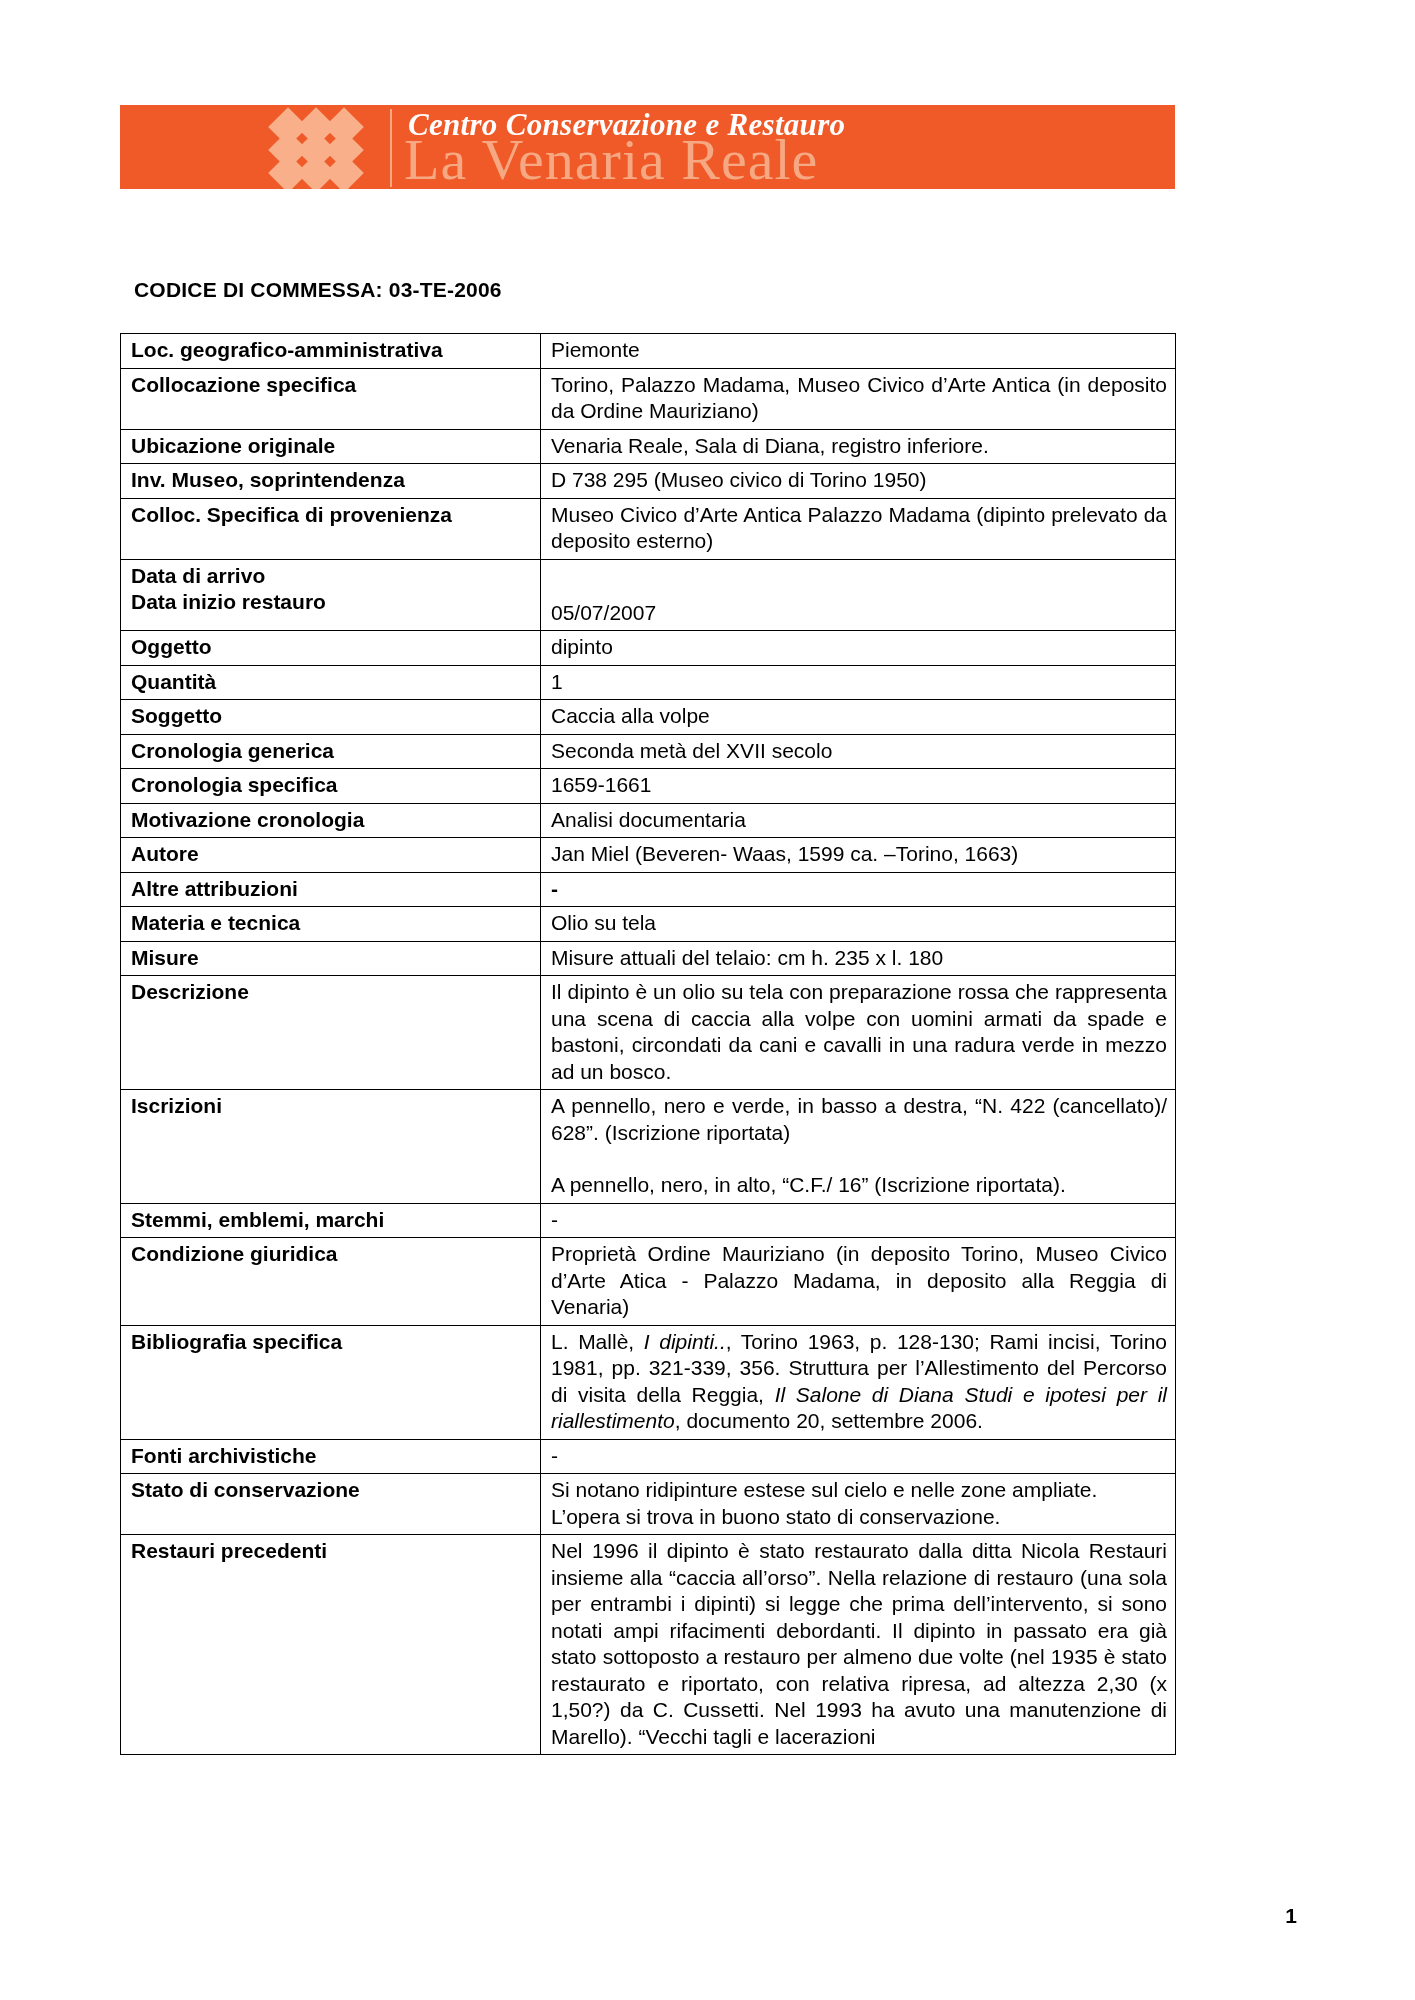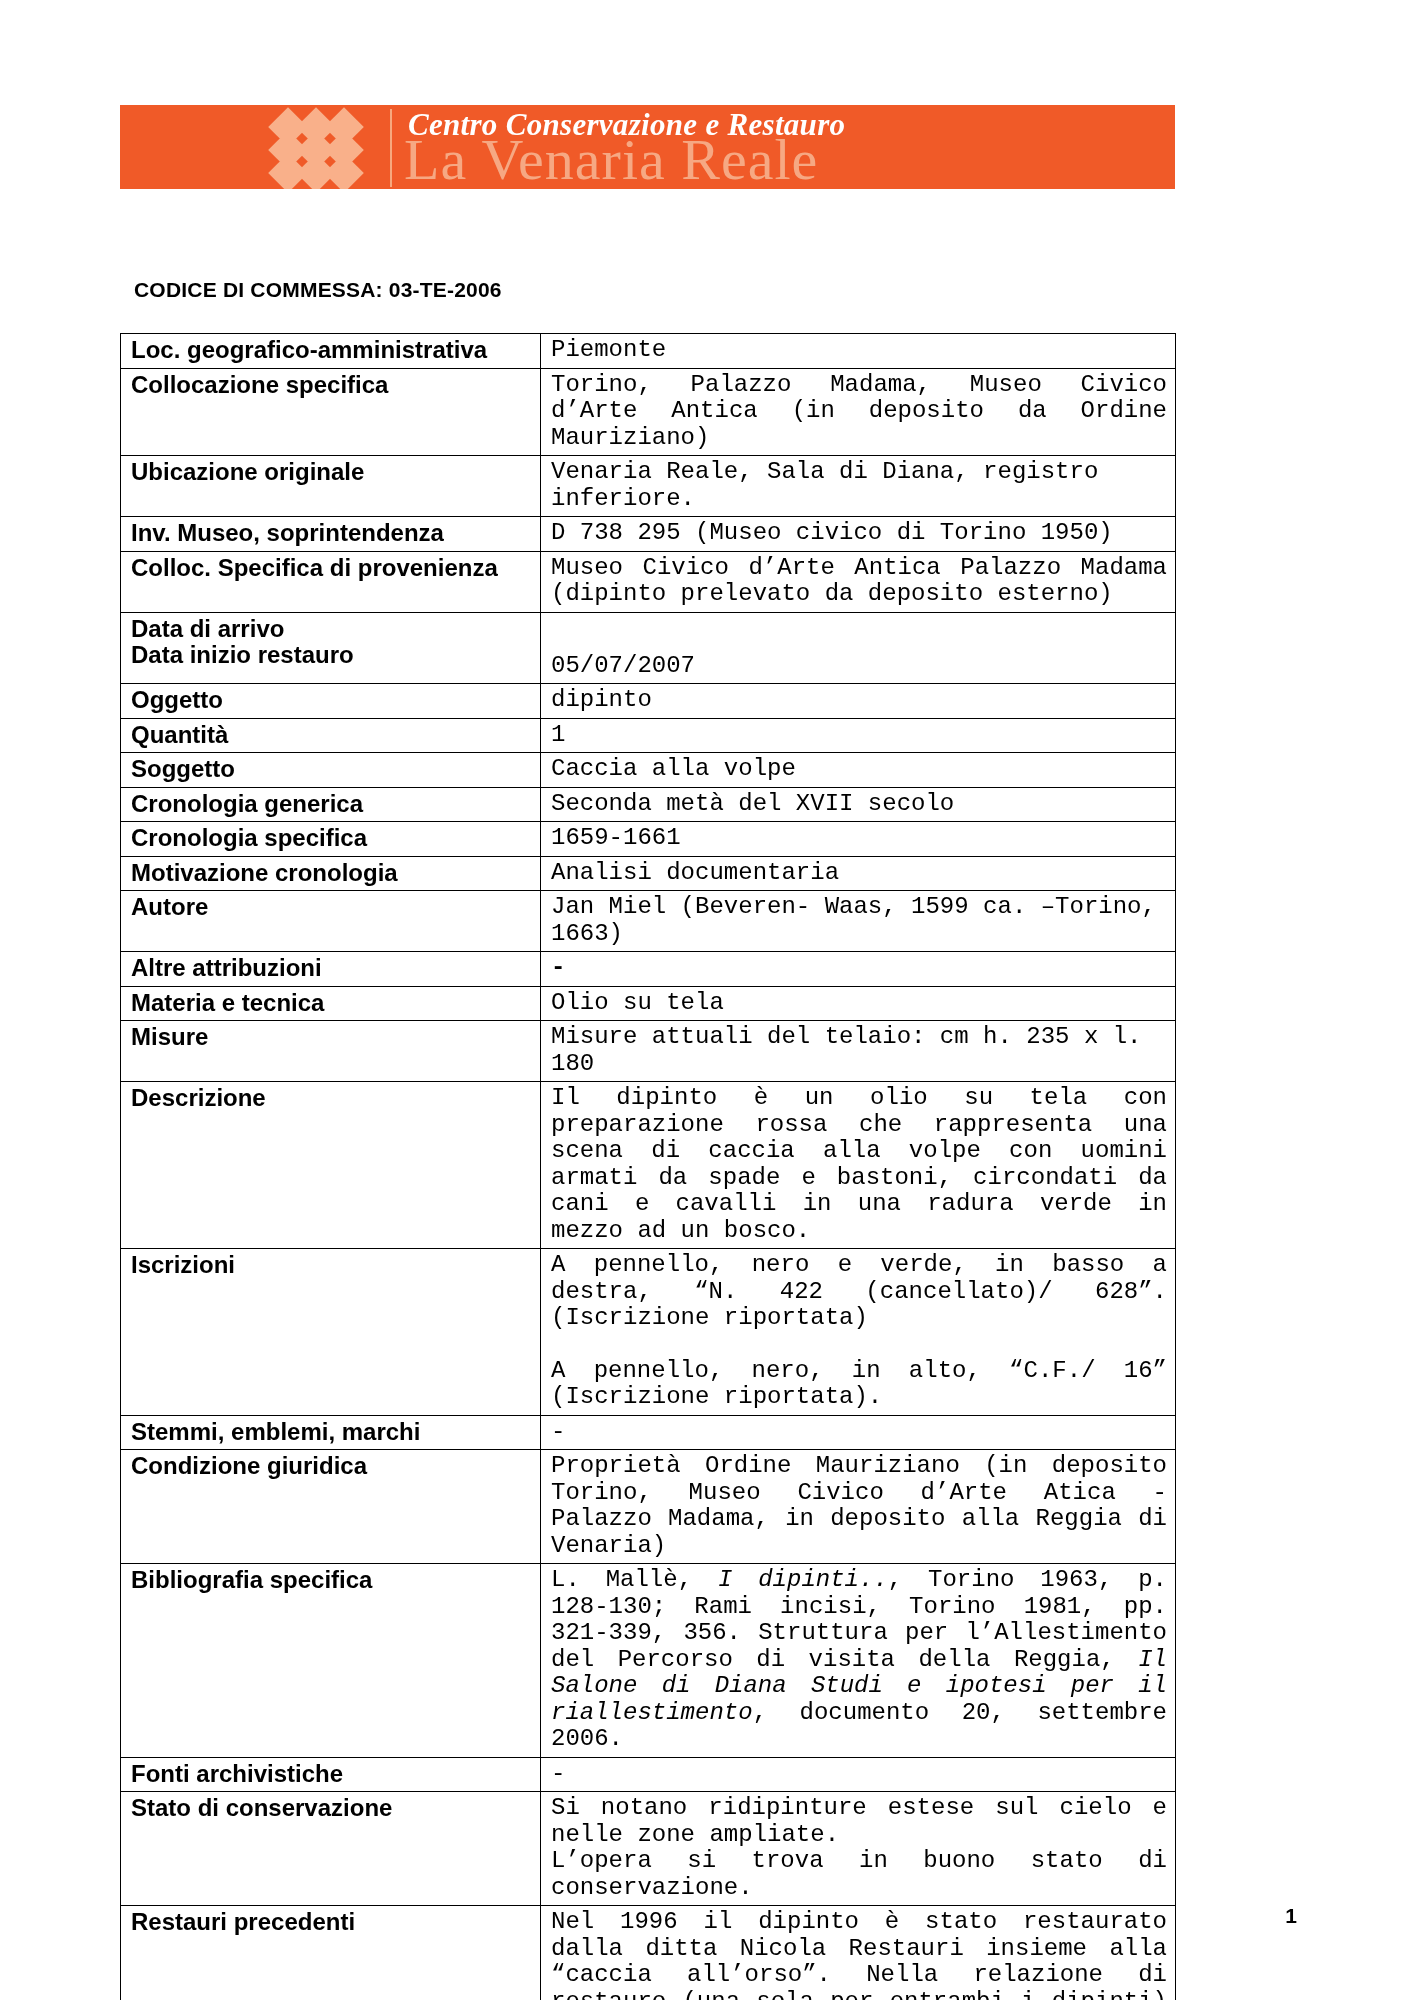--- a/index.html
+++ b/index.html
@@ -132,35 +132,34 @@
     position: absolute;
     left: 120px;
     top: 333px;
     width: 1055px;
     border-collapse: collapse;
     table-layout: fixed;
   }
   .main-table td {
     border: 1.3px solid #000000;
     vertical-align: top;
-    font-size: 24px;
+    font-size: 21px;
     line-height: 26.5px;
     padding: 3px 8px 4px 10px;
     margin-left: 18px;
   }
   .col-label { width: 420px; }
   .col-value { width: 635px; }
   td.lbl {
     font-weight: bold;
     white-space: pre-line;
   }
   td.val {
     text-align: justify;
     text-justify: inter-word;
-    font-family: Liberation Mono, monospace;
   }
   td.val.nojust { text-align: left; }
   .pad-b-sm { padding-bottom: 22px; }
   .pad-b-md { padding-bottom: 40px; }
   .pad-b-lg { padding-bottom: 58px; }
   .it { font-style: italic; }
   .blank-line { display: block; height: 26px; }
 
   
   .page-num {

